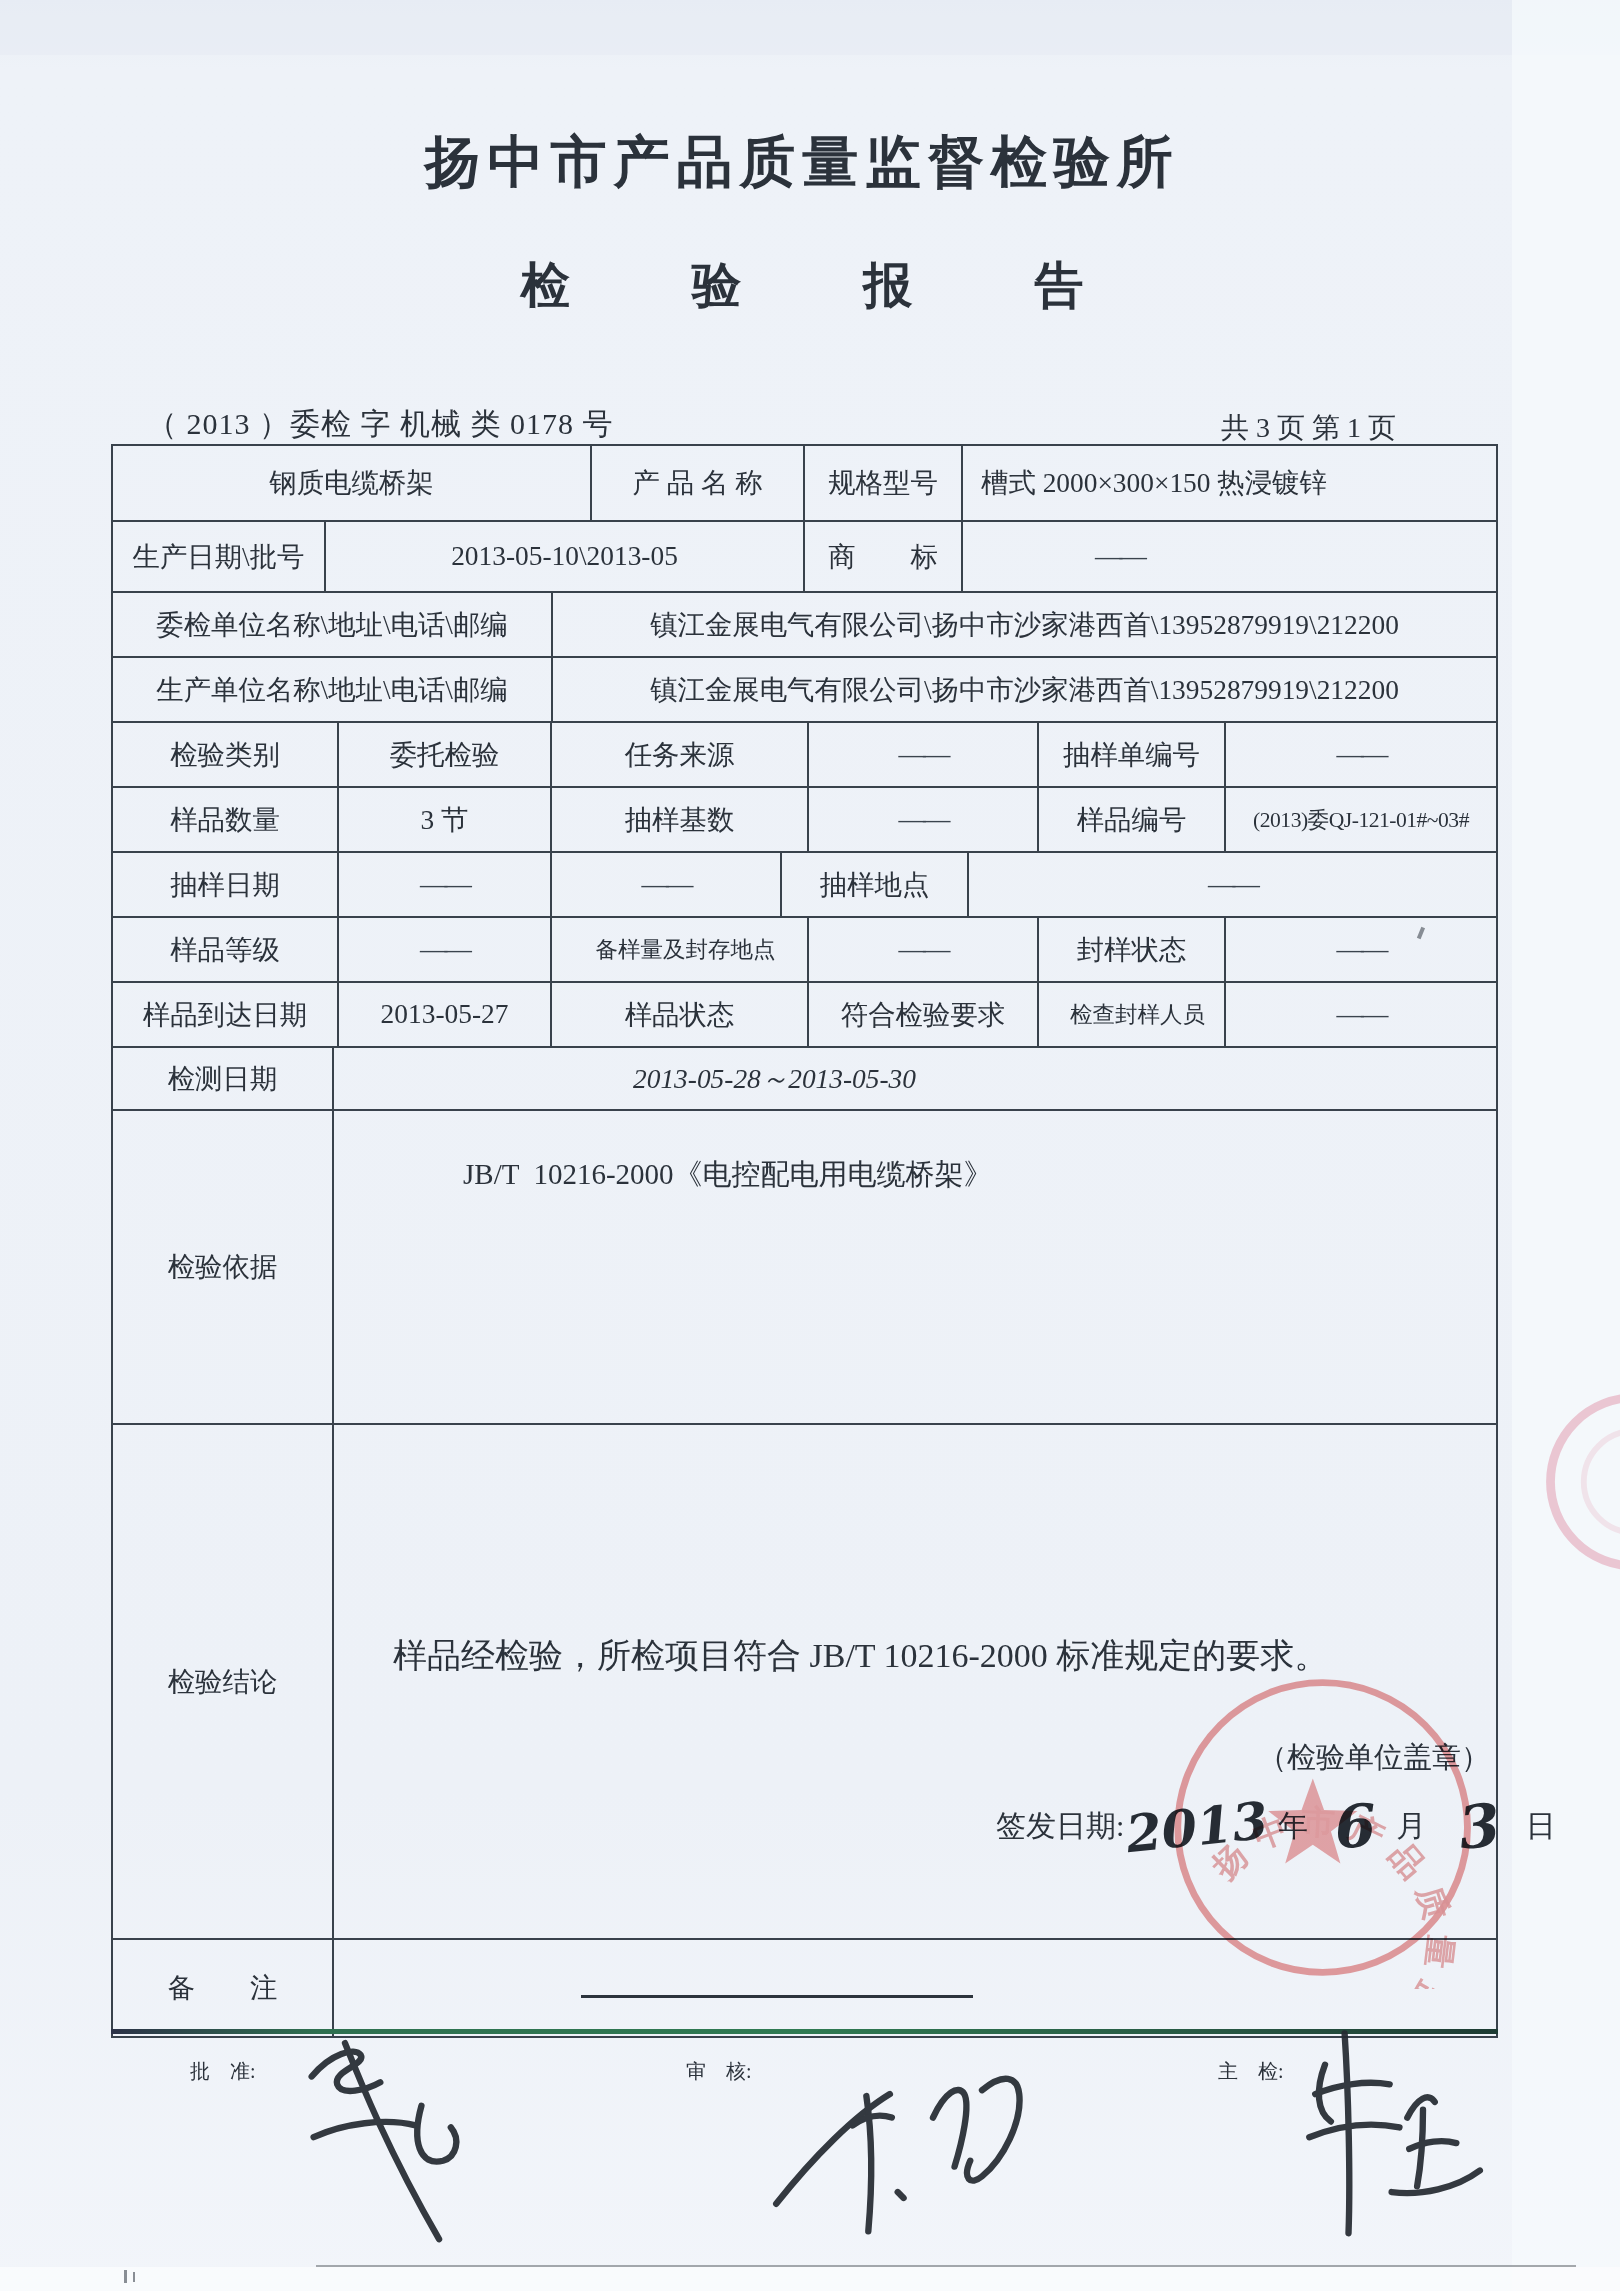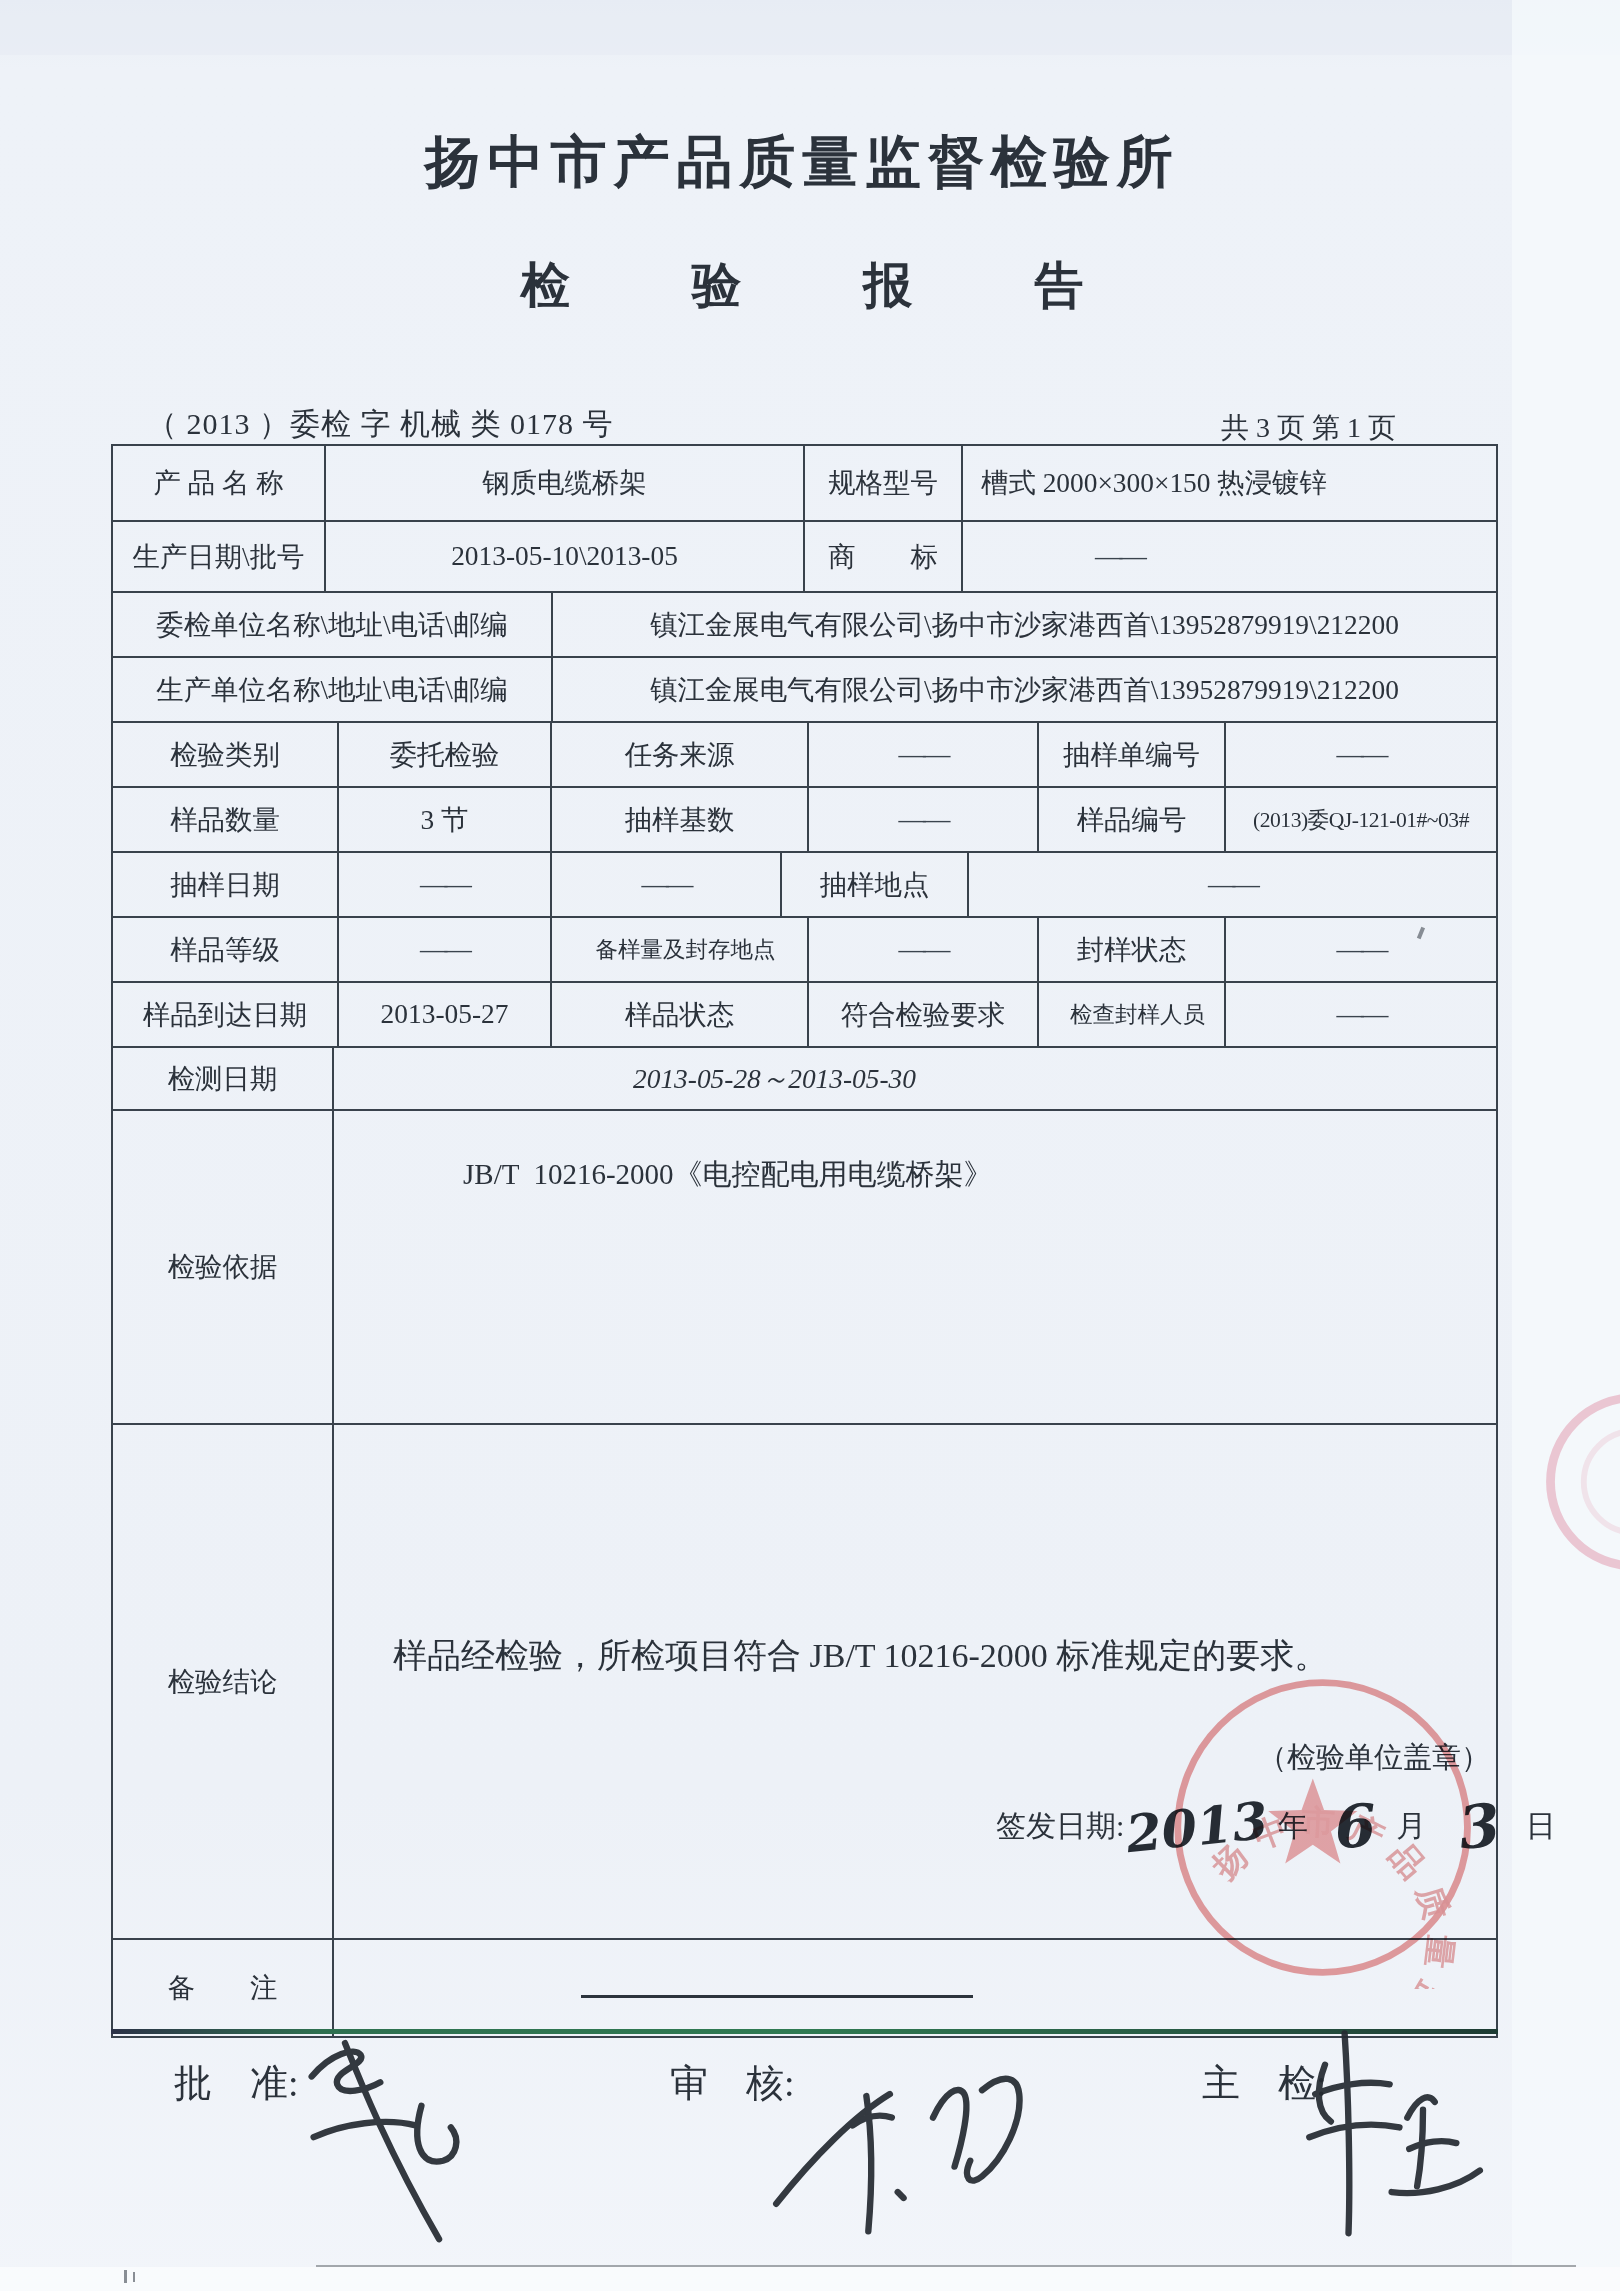--- a/index.html
+++ b/index.html
@@ -40,21 +40,21 @@
   .issueline{position:absolute;left:996px;top:1792px;display:flex;align-items:center;z-index:4;}
   .issueline .lbl{font-size:30px;}
   .hand{font-family:"DejaVu Serif",serif;font-style:italic;font-weight:700;color:#262c34;display:inline-block;}
   .hand.y{font-size:51px;transform:rotate(-6deg);margin:0 9.8px 0 2px;}
   .hand.m{font-size:59px;transform:rotate(-3deg);margin:0 19.6px 0 27.4px;}
   .hand.d{font-size:59px;transform:rotate(-6deg);margin:0 25.5px 0 33px;}
   .unit{font-size:30px;}
   .blankline{position:absolute;left:247px;top:55px;width:392px;height:2.9px;background:#2c343d;}
   .greenline{position:absolute;top:2029px;left:111px;width:1387px;height:4.9px;z-index:3;
     background:linear-gradient(90deg,#2c3247 0%,#2e7050 15%,#2f7a52 50%,#275743 80%,#1d3b33 100%);}
-  .footer-lbl{position:absolute;font-size:38px;white-space:pre;z-index:2;}
+  .footer-lbl{position:absolute;font-size:20px;white-space:pre;z-index:2;margin-left:16px;}
   #approve-lbl{left:174px;top:2058px;}
   #review-lbl{left:670px;top:2058px;}
   #chief-lbl{left:1202px;top:2058px;}
   .sig-svg{position:absolute;left:0;top:2000px;z-index:6;}
   .stamp-svg{position:absolute;left:1161px;top:1666px;z-index:7;mix-blend-mode:multiply;}
   .edge-stamp{position:absolute;right:0;top:1372px;z-index:7;mix-blend-mode:multiply;}
   .bottom-line{position:absolute;top:2265px;left:316px;width:1260px;height:2px;background:#878c92;opacity:.75;}
   .bottom-strip{position:absolute;top:2267px;left:0;width:1620px;height:24.5px;background:#fafbfd;opacity:.85;}
   .speck{position:absolute;background:#6d737a;opacity:.8;}
   #speck1{left:1419px;top:927px;width:3.9px;height:11.8px;transform:rotate(22deg);}
@@ -68,22 +68,22 @@
   <div class="bg-top"></div>
   <div class="bg-right"></div>
 
   <div class="title">扬中市产品质量监督检验所</div>
   <div class="subtitle">检 验 报 告</div>
   <div class="docline">（ 2013 ）委检 字 机械 类 0178 号</div>
   <div class="pageinfo">共 3 页 第 1 页</div>
 
   <div class="rpt">
     <div class="row h75">
+      <div class="cell c-a2">钢质电缆桥架</div>
       <div class="cell c-a1">产 品 名 称</div>
-      <div class="cell c-a2">钢质电缆桥架</div>
       <div class="cell c-a3">规格型号</div>
       <div class="cell last left-pad">槽式 2000×300×150 热浸镀锌</div>
     </div>
     <div class="row h70">
       <div class="cell c-a1">生产日期\批号</div>
       <div class="cell c-a2">2013-05-10\2013-05</div>
       <div class="cell c-a3">商　　标</div>
       <div class="cell last dash dash-left">——</div>
     </div>
     <div class="row h64">

